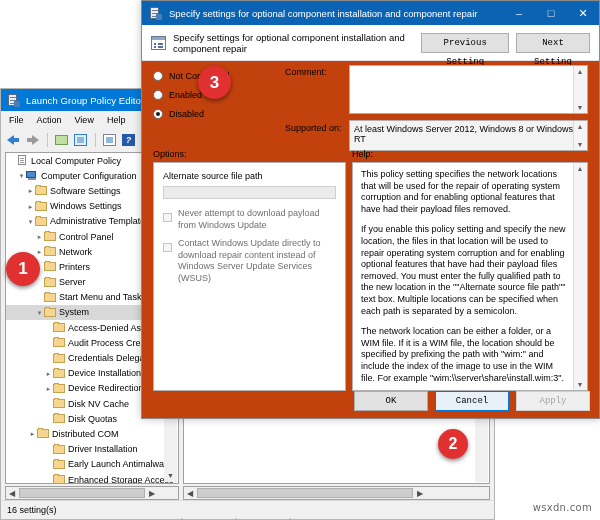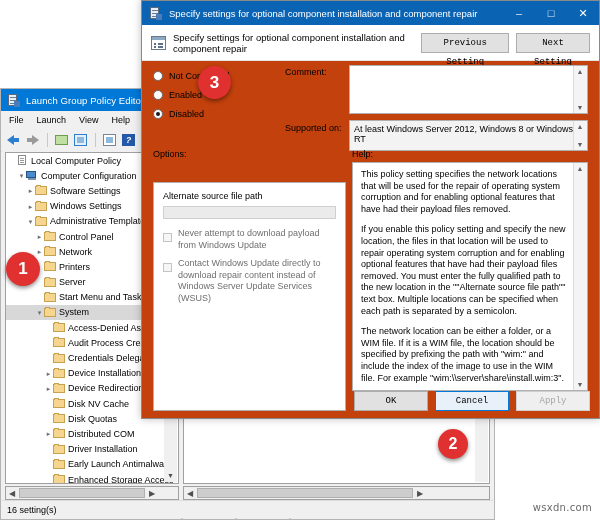--- a/index.html
+++ b/index.html
@@ -142,21 +142,21 @@
   .rdo.on:after{content:"";position:absolute;left:2px;top:2px;width:4px;height:4px;border-radius:50%;background:#1a1a1a;}
   .fld-label{position:absolute;font-size:9px;}
   .txtarea{position:absolute;background:#fff;border:1px solid #b0b0b0;box-sizing:border-box;font-size:9px;padding:3px 4px;overflow:hidden;}
   .txtarea.ro{background:#f3f3f3;}
   .sb{position:absolute;right:0;top:0;bottom:0;width:13px;background:#f4f4f4;border-left:1px solid #dcdcdc;}
   .sb .up,.sb .dn{position:absolute;left:0;width:12px;height:11px;text-align:center;font-size:7px;color:#606060;line-height:11px;}
   .sb .dn{bottom:0;}
 
   #opt-label{left:11px;top:88px;}
   #help-label{left:210px;top:88px;}
-  #opt-pane{position:absolute;left:11px;top:101px;width:193px;height:229px;background:#fff;border:1px solid #b0b0b0;box-sizing:border-box;padding:8px 9px;margin-top:20px;}
+  #opt-pane{position:absolute;left:11px;top:101px;width:193px;height:229px;background:#fff;border:1px solid #b0b0b0;box-sizing:border-box;padding:8px 9px;}
   #help-pane{position:absolute;left:210px;top:101px;width:236px;height:229px;background:#fff;border:1px solid #b0b0b0;box-sizing:border-box;}
   #help-inner{position:absolute;left:0;top:0;right:13px;bottom:0;padding:6px 7px 6px 8px;overflow:hidden;font-size:9px;line-height:11.6px;}
   #help-inner p{margin:0 0 9px 0;}
   .opt-title{font-size:9px;margin-bottom:5px;}
   .opt-input{width:100%;height:13px;background:#ebebeb;border:1px solid #cfcfcf;box-sizing:border-box;margin-bottom:9px;}
   .chk-row{display:flex;align-items:flex-start;margin-bottom:7px;}
   .chk{width:9px;height:9px;border:1px solid #c4c4c4;background:#f6f6f6;box-sizing:border-box;flex:0 0 auto;margin-right:6px;margin-top:5px;}
   .chk-txt{font-size:9px;line-height:11.5px;color:#6f6f6f;}
   #dlg-btns{position:absolute;right:9px;bottom:7px;display:flex;gap:7px;}
 
@@ -185,21 +185,21 @@
         <span class="bar"></span>
         <span class="bar bar2"></span>
         <span class="bar bar3"></span>
         <span class="corner"></span>
     </span>
     <span id="gpe-title-text">Launch Group Policy Editor</span>
   </div>
 
   <div id="gpe-menubar">
     <span>File</span>
-    <span>Launch</span>
+    <span>Action</span>
     <span>View</span>
     <span>Help</span>
   </div>
 
   <div id="gpe-toolbar">
     <span class="tb">
         <i class="arrow-l"></i>
         <i class="arrow-tail t-blue"></i>
       </span>
     <span class="tb">
@@ -330,21 +330,21 @@
           <div class="tree-row" style="padding-left: 38px;">
             <span class="chev"></span>
             <span class="fld"></span>
             <span>Disk NV Cache</span>
           </div>
           <div class="tree-row" style="padding-left: 38px;">
             <span class="chev"></span>
             <span class="fld"></span>
             <span>Disk Quotas</span>
           </div>
-          <div class="tree-row" style="padding-left: 38px;">
+          <div class="tree-row" style="padding-left: 22px;">
             <span class="chev closed"></span>
             <span class="fld"></span>
             <span>Distributed COM</span>
           </div>
           <div class="tree-row" style="padding-left: 38px;">
             <span class="chev"></span>
             <span class="fld"></span>
             <span>Driver Installation</span>
           </div>
           <div class="tree-row" style="padding-left: 38px;">

